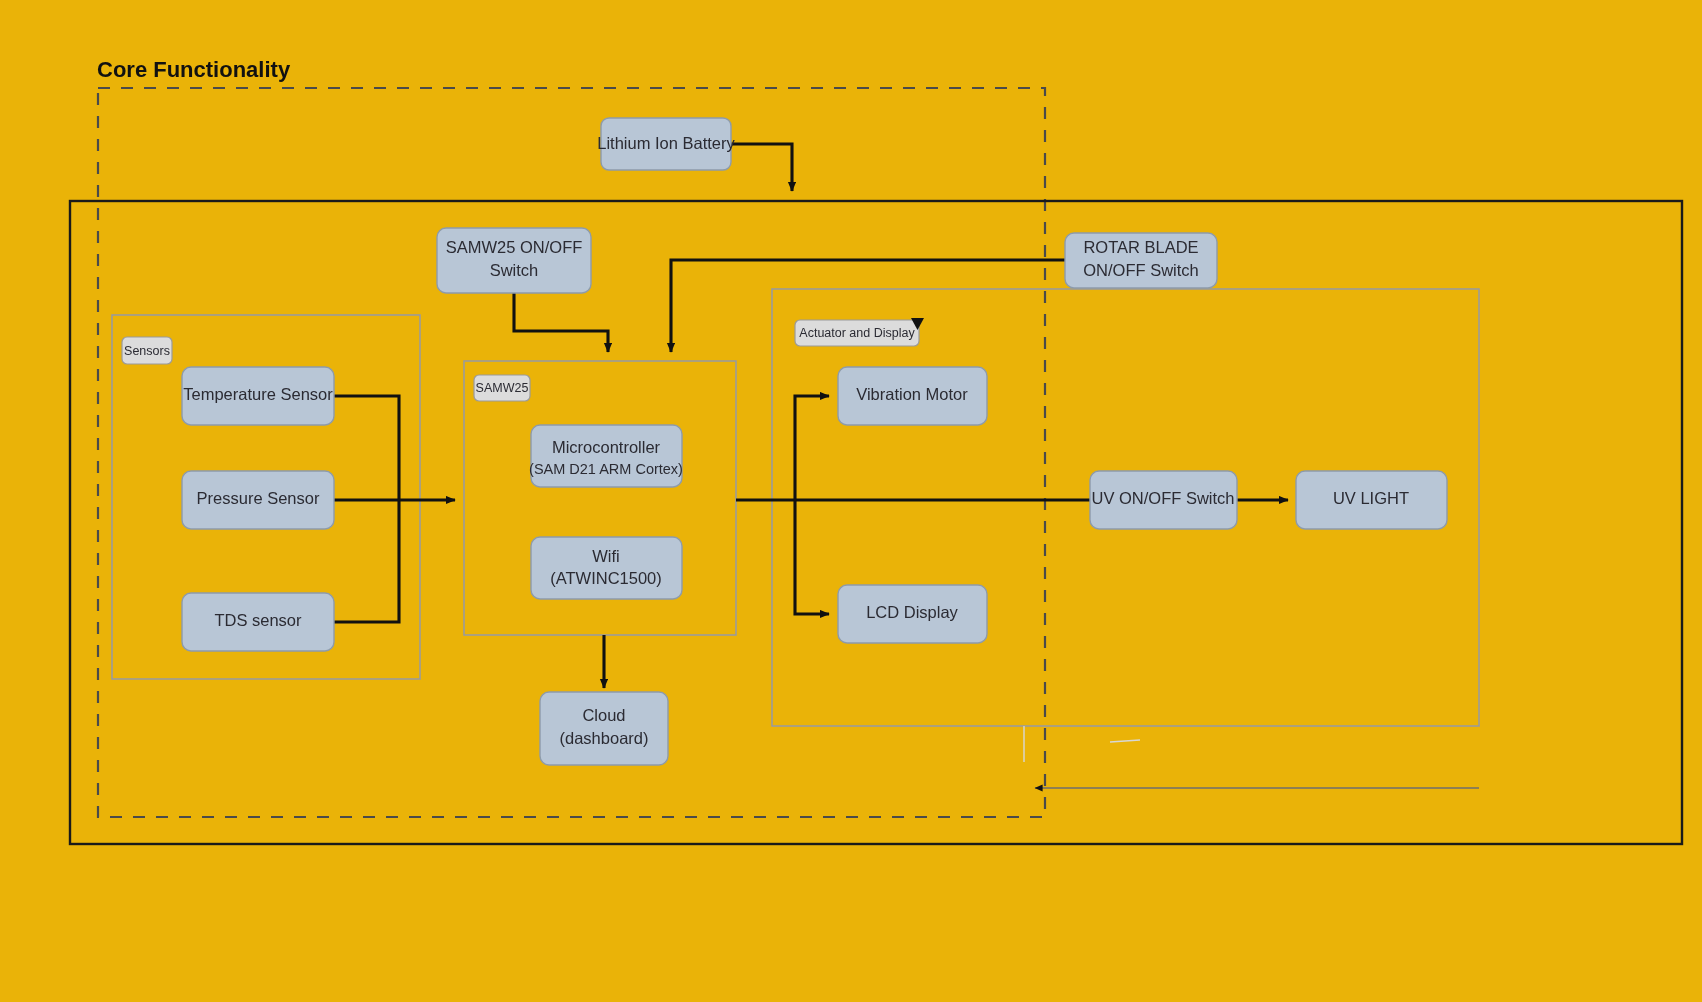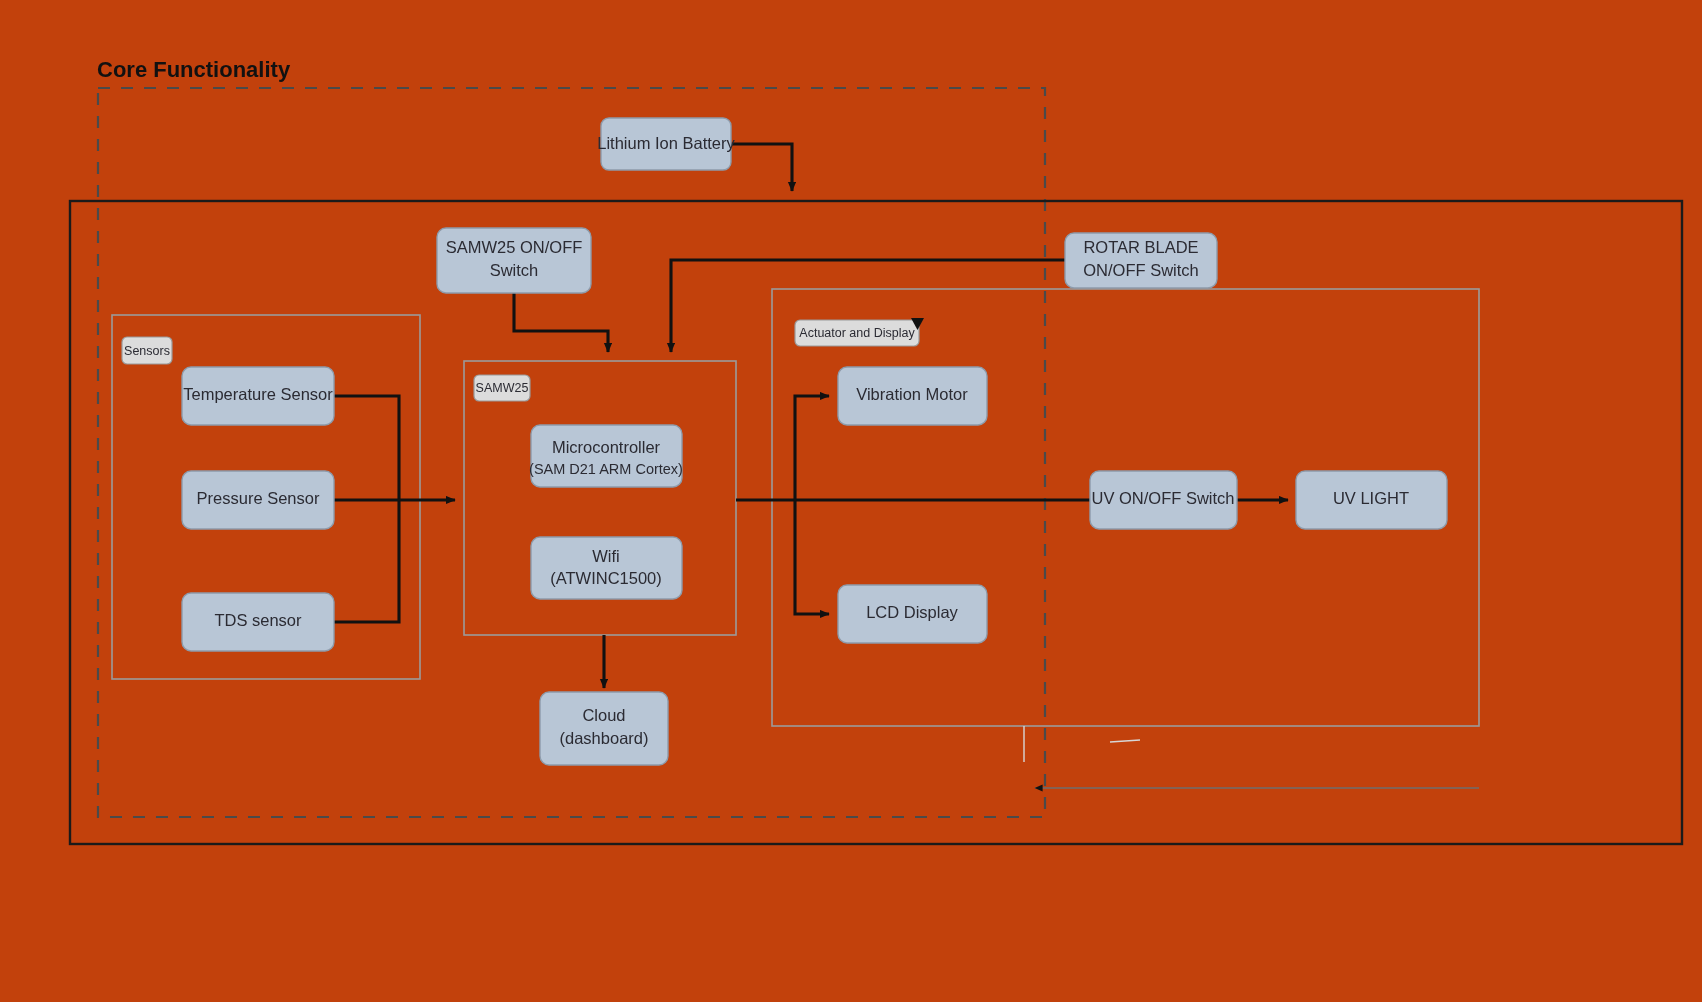--- a/index.html
+++ b/index.html
@@ -8,21 +8,21 @@
     background: #ffffff;
     width: 1702px;
     height: 1002px;
     overflow: hidden;
     font-family: "Liberation Sans", sans-serif;
   }
   #canvas {
     position: relative;
     width: 1702px;
     height: 1002px;
-    background: #c2410c;
+    background: #eab308;
   }
   svg#diagram {
     position: absolute;
     left: 0; top: 0;
     width: 1702px;
     height: 1002px;
   }
   .title-text {
     font-family: "Liberation Sans", sans-serif;
     font-weight: bold;

